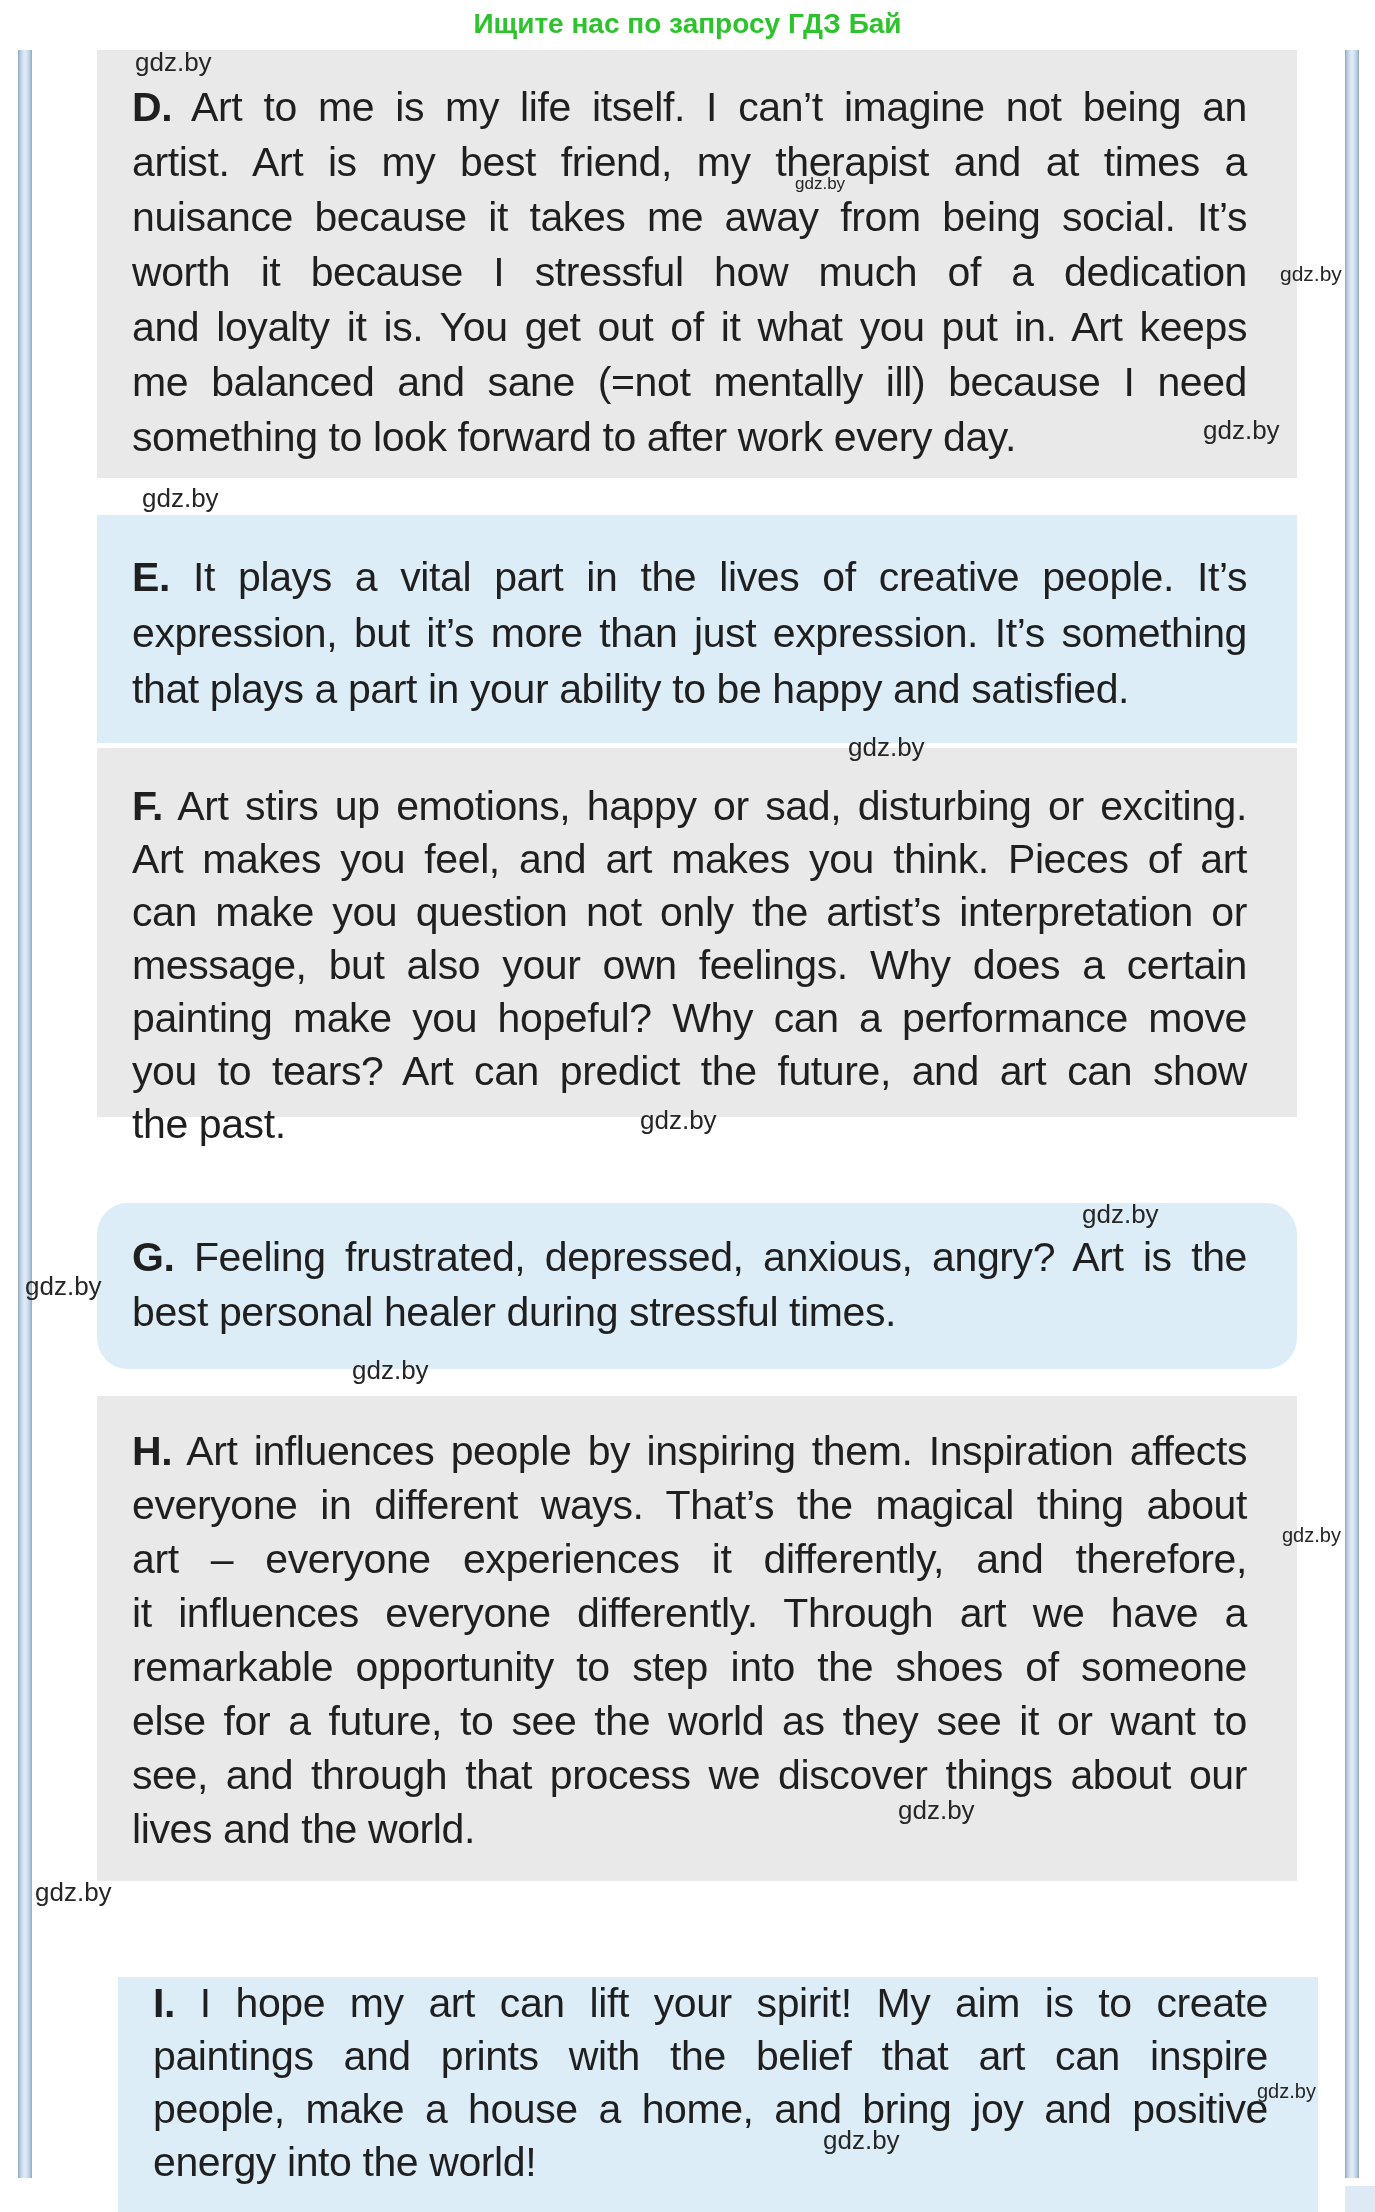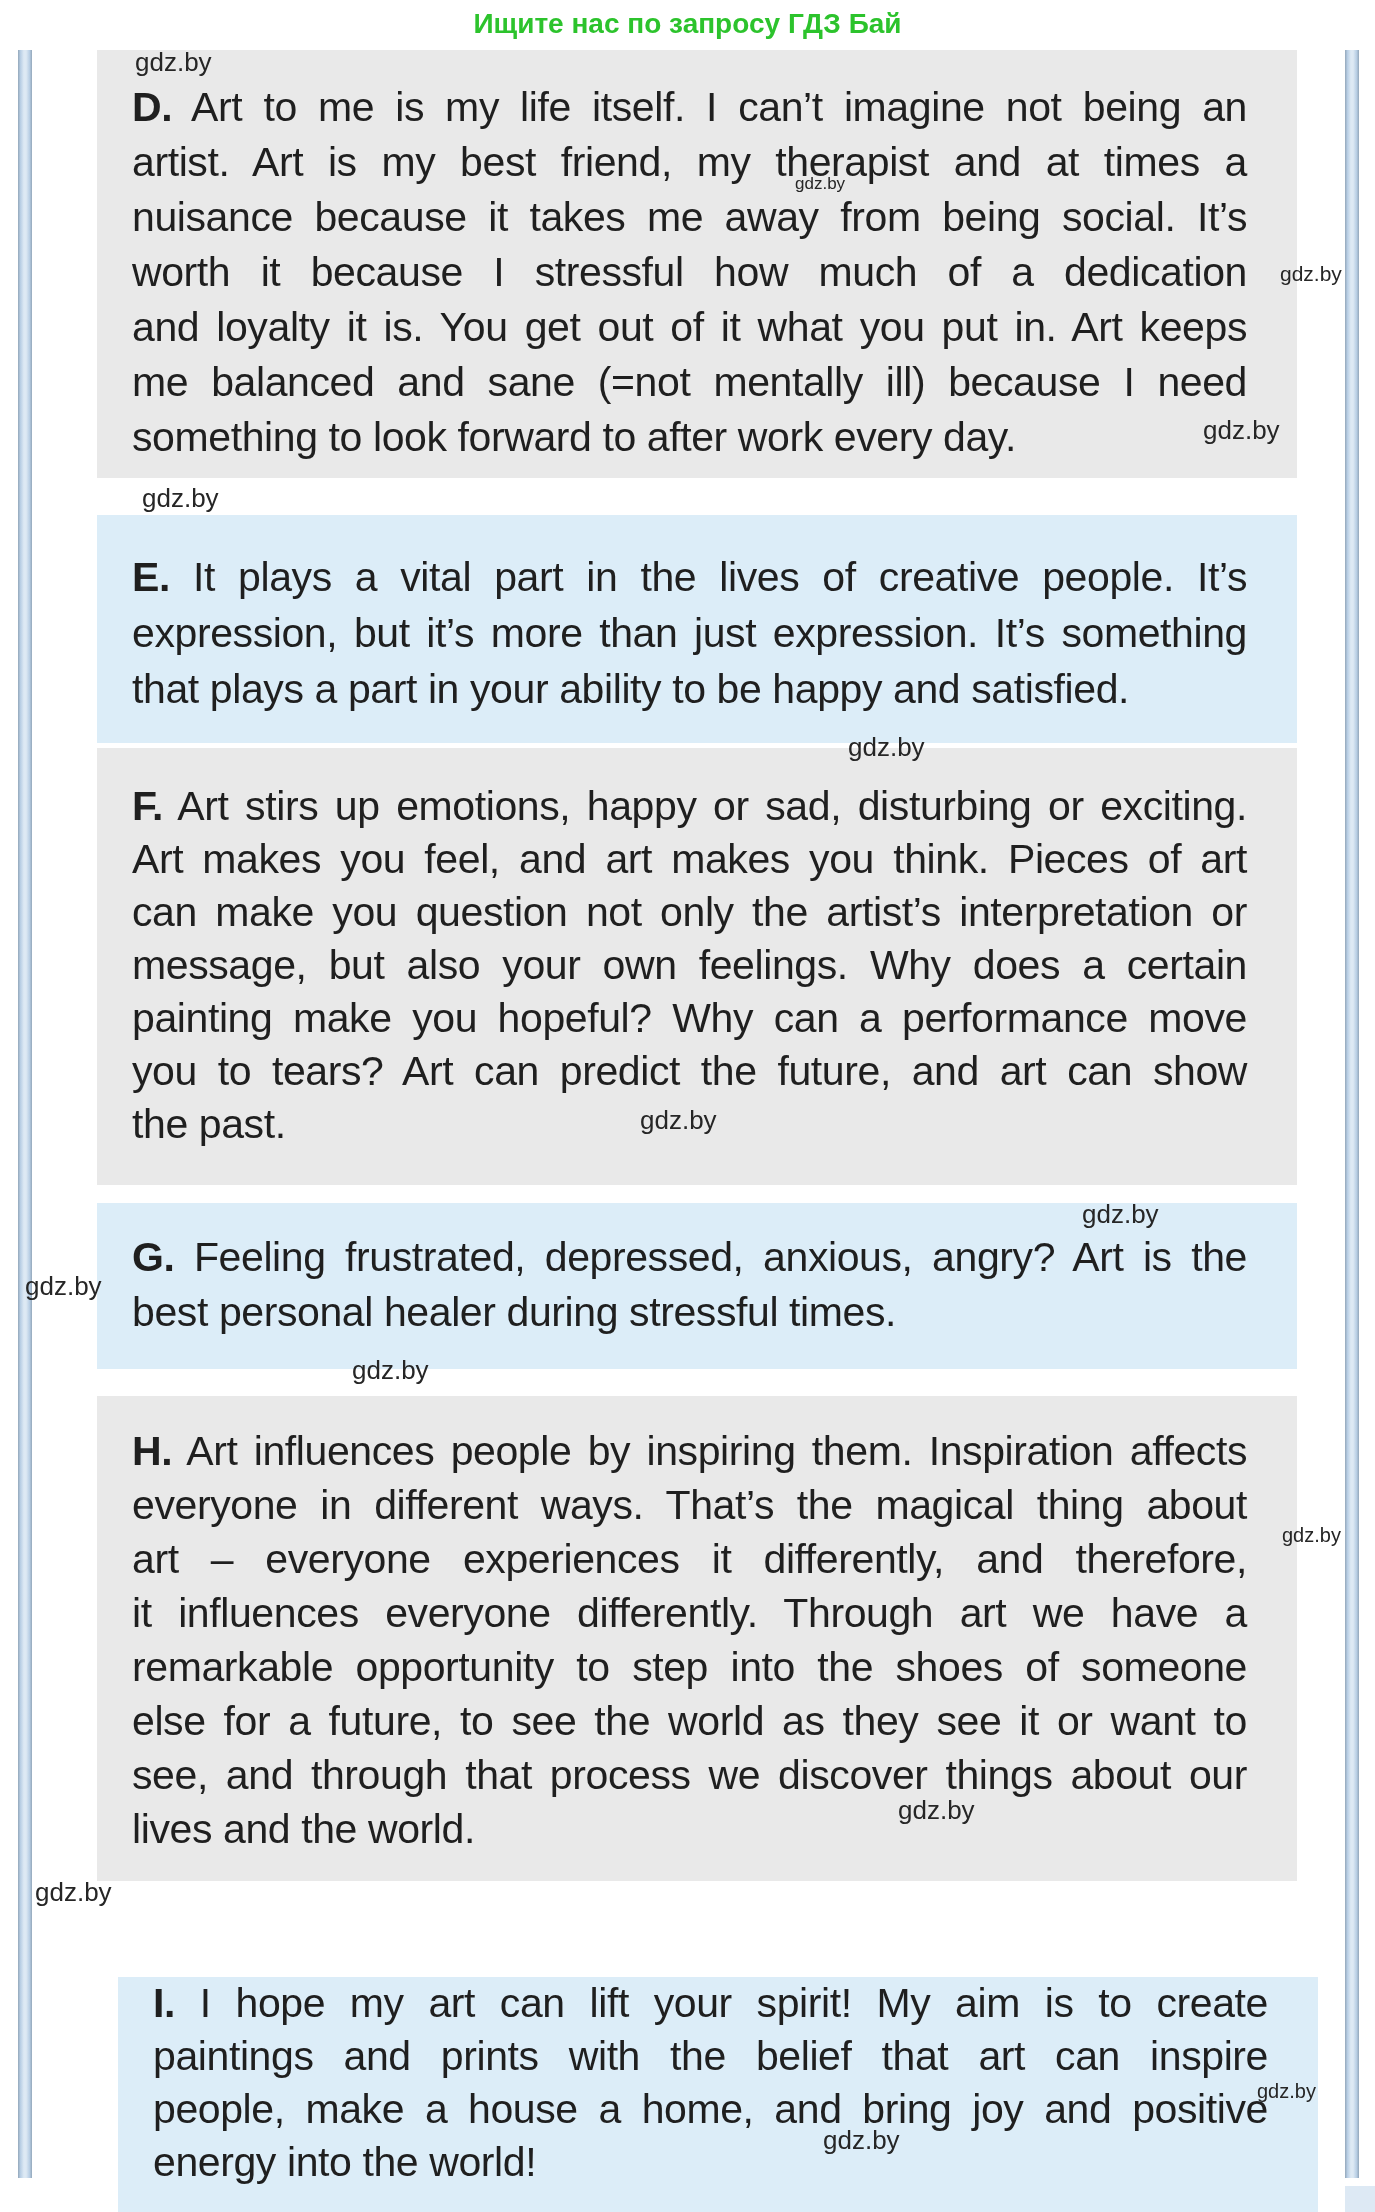--- a/index.html
+++ b/index.html
@@ -54,22 +54,22 @@
     text-align:justify;
     text-align-last:justify;
     white-space:normal;
   }
   .block .line.last{
     text-align-last:left;
   }
   .lbl{font-weight:bold;}
   #sec-d{top:50px;height:428px;padding-top:30px;line-height:55px;}
   #sec-e{top:515px;height:228px;padding-top:34px;line-height:56px;}
-  #sec-f{top:748px;height:437px;padding-top:32px;line-height:53px;}
-  #sec-g{top:1203px;height:166px;padding-top:27px;line-height:55px;}
+  #sec-f{top:748px;height:369px;padding-top:32px;line-height:53px;}
+  #sec-g{top:1203px;height:166px;padding-top:27px;line-height:55px;border-radius:31px;}
   #sec-h{top:1396px;height:485px;padding-top:28px;line-height:54px;}
   #sec-i{top:1977px;height:263px;line-height:53px;margin-left:21px;}
   .wm{
     position:absolute;
     color:var(--watermark);
     font-size:26px;
     line-height:1.1;
     white-space:nowrap;
   }
   .footer{

